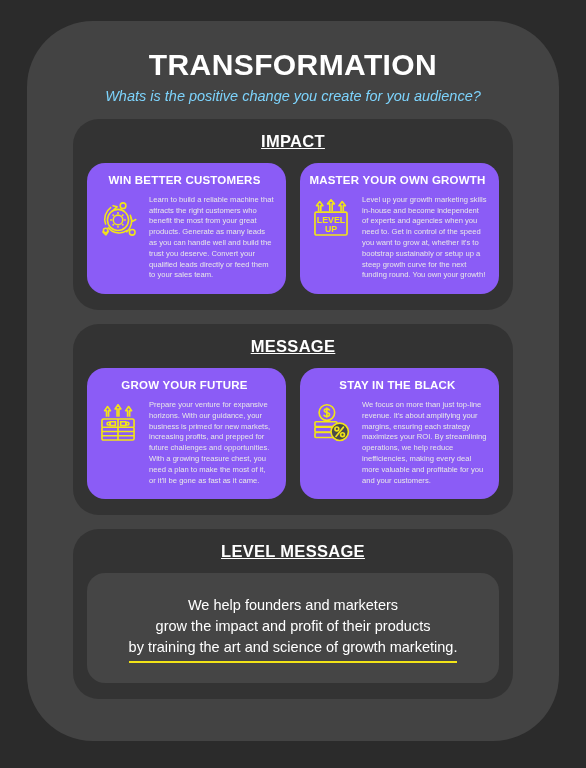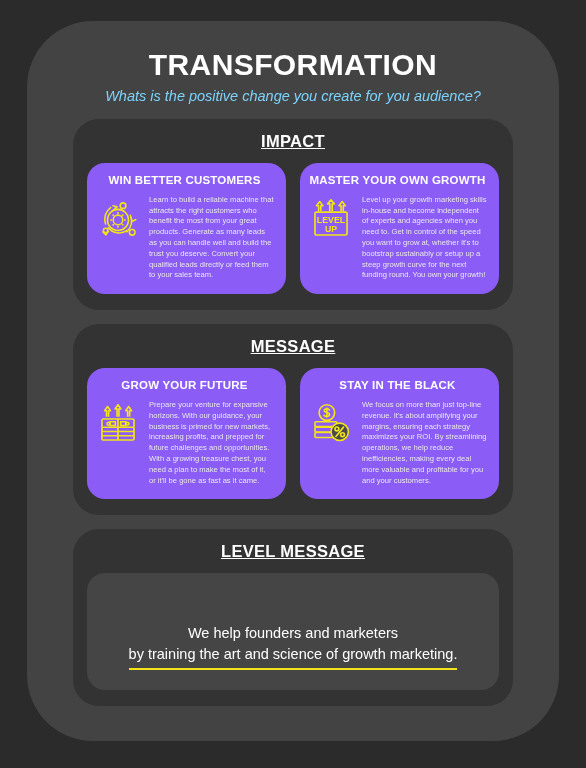--- a/index.html
+++ b/index.html
@@ -122,21 +122,20 @@
     padding: 22px 16px 20px 16px;
     text-align: center;
   }
   .core-text {
     font-size: 14.5px;
     line-height: 1.45;
     color: #ffffff;
     display: inline-block;
     padding-bottom: 3px;
     border-bottom: 2.5px solid #f2e418;
-    margin-top: 28px;
   }
   .core-line { display: block; }
 </style>
 </head>
 <body>
 
 <div class="shell">
 
   <div class="header">
     <div class="header-title">TRANSFORMATION</div>
@@ -236,18 +235,19 @@
       </div>
 
     </div>
   </div>
 
   <div class="core-section">
     <div class="section-title">LEVEL MESSAGE</div>
     <div class="core-card">
       <div class="core-text">
         <span class="core-line">We help founders and marketers</span>
+        <span class="core-line">grow the impact and profit of their products</span>
         <span class="core-line">by training the art and science of growth marketing.</span>
       </div>
     </div>
   </div>
 
 </div>
 
 </body></html>

